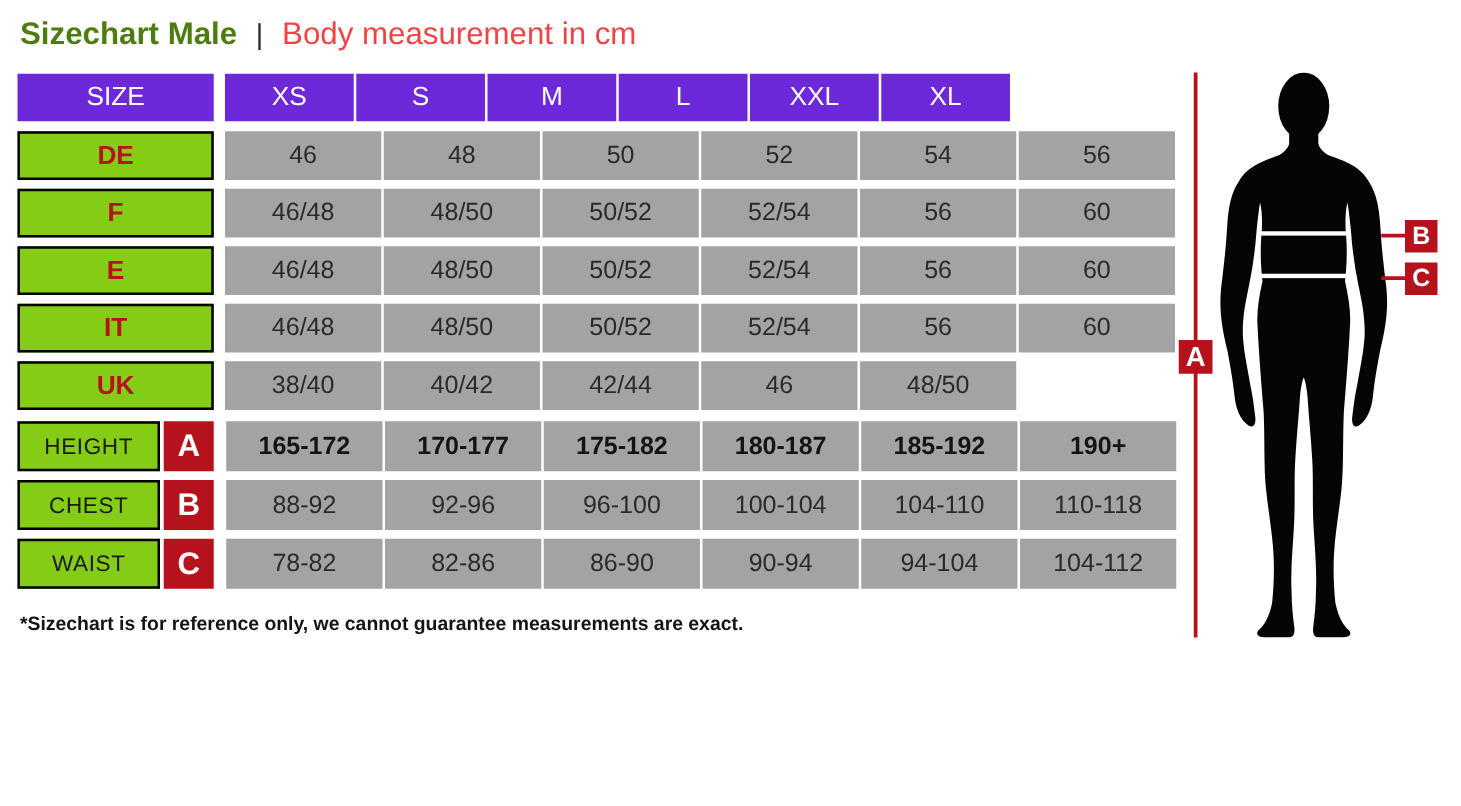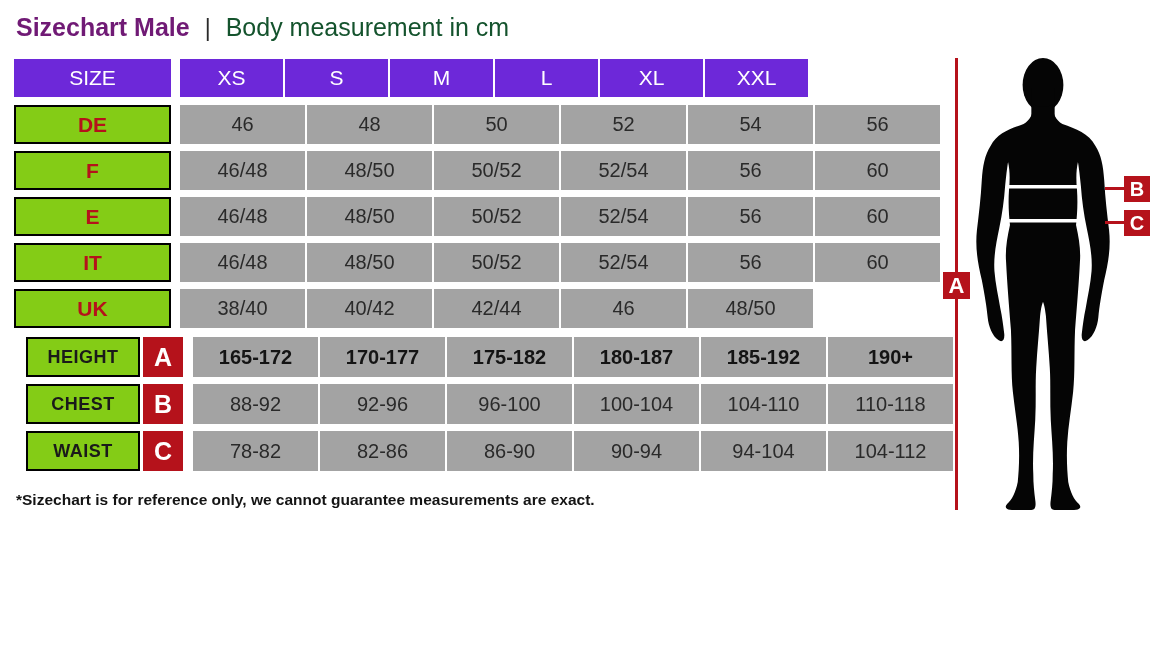--- a/index.html
+++ b/index.html
@@ -3,23 +3,23 @@
 <meta charset="utf-8">
 <style>
   html,body { margin:0; padding:0; background:#fff; }
   .page {
     position:relative; width:1169px; height:645px; background:#ffffff;
     font-family:"Liberation Sans", sans-serif; overflow:hidden;
   }
 
   
   .title-row { position:absolute; left:16px; top:13px; display:flex; align-items:baseline; }
-  .t-main  { font-size:25px; font-weight:bold; color:#701a75; }
+  .t-main  { font-size:25px; font-weight:bold; color:#4d7c0f; }
   .t-sep   { font-size:23px; color:#2a2a2a; margin:0 15px; font-weight:normal; }
-  .t-sub   { font-size:25px; color:#14532d; }
+  .t-sub   { font-size:25px; color:#ef4444; }
 
   
   .table { position:absolute; left:14px; top:59px; }
   .row { display:flex; align-items:stretch; margin-bottom:7px; }
   .header-row { margin-bottom:8px; }
 
   .hcell {
     height:38px; background:#6d28d9; color:#fff; font-size:21px;
     display:flex; align-items:center; justify-content:center;
   }
@@ -35,23 +35,22 @@
     color:#b5121b; font-weight:bold; font-size:21px;
   }
   .cell {
     background:#a3a3a3; color:#2a2a2a; font-size:20px;
     display:flex; align-items:center; justify-content:center;
     width:125px; margin-right:2px;
   }
   .region-row .cell { height:39px; }
 
   .measure-row .label-box {
-    width:110px; height:36px; color:#1a1a1a; font-weight:bold; font-size:18px;
+    width:110px; height:36px; color:#1a1a1a; font-weight:normal; font-size:18px;
     letter-spacing:0.5px;
-    margin-left:12px;
   }
   .measure-row .letter-badge {
     width:40px; height:40px; margin-left:3px; margin-right:10px;
     background:#b5121b; color:#fff; font-weight:bold; font-size:25px;
     display:flex; align-items:center; justify-content:center;
   }
   .measure-row .cell { height:40px; }
   .measure-row.values-bold .cell { font-weight:bold; color:#141414; }
   .measure-row.first { margin-top:9px; }
 
@@ -87,22 +86,22 @@
   </div>
 
   <div class="table">
 
     <div class="row header-row">
       <div class="hcell size-col">SIZE</div>
       <div class="hcell data-col">XS</div>
       <div class="hcell data-col">S</div>
       <div class="hcell data-col">M</div>
       <div class="hcell data-col">L</div>
+      <div class="hcell data-col">XXL</div>
       <div class="hcell data-col">XL</div>
-      <div class="hcell data-col">XXL</div>
     </div>
 
     <div class="row region-row">
       <div class="label-box">DE</div>
       <div class="cell">46</div>
       <div class="cell">48</div>
       <div class="cell">50</div>
       <div class="cell">52</div>
       <div class="cell">54</div>
       <div class="cell">56</div>

